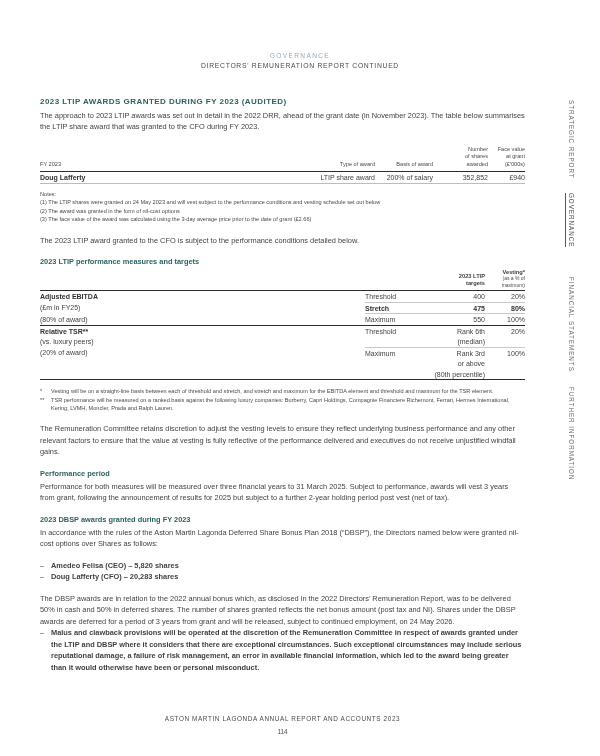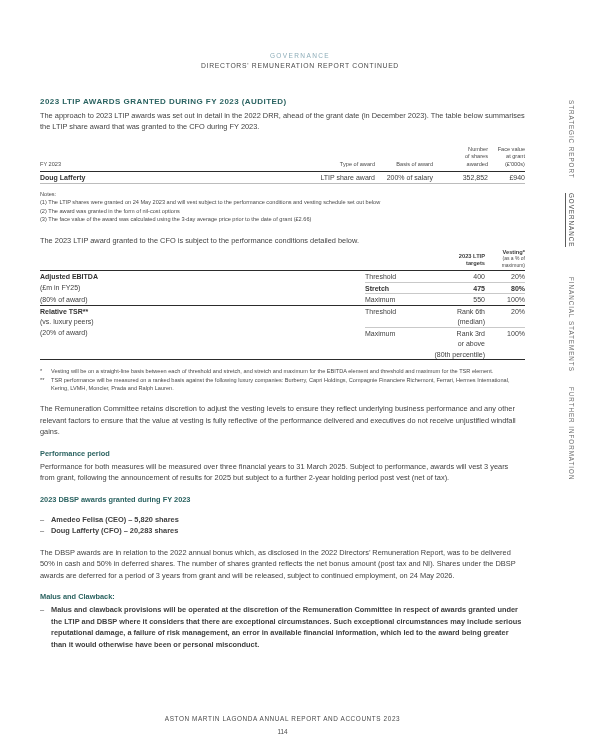--- a/index.html
+++ b/index.html
@@ -78,21 +78,21 @@
 
   <div class="doc-header">
     <div class="kicker">GOVERNANCE</div>
     <div class="doc-title">DIRECTORS' REMUNERATION REPORT CONTINUED</div>
   </div>
 
   <div class="content">
 
     <div class="h-section">2023 LTIP AWARDS GRANTED DURING FY 2023 (AUDITED)</div>
 
-    <div class="body-p">The approach to 2023 LTIP awards was set out in detail in the 2022 DRR, ahead of the grant date (in December 2023). The table below summarises the LTIP share award that was granted to the CFO during FY 2023.</div>
+    <div class="body-p">The approach to 2023 LTIP awards was set out in detail in the 2022 DRR, ahead of the grant date (in November 2023). The table below summarises the LTIP share award that was granted to the CFO during FY 2023.</div>
 
     <table class="t1">
       <colgroup>
           <col style="width:250px">
           <col style="width:85px">
           <col style="width:58px">
           <col style="width:55px">
           <col style="width:37px">
         </colgroup>
       <thead>
@@ -121,20 +121,21 @@
 
     <div class="notes">
       <div>Notes:</div>
       <div>(1) The LTIP shares were granted on 24 May 2023 and will vest subject to the performance conditions and vesting schedule set out below</div>
       <div>(2) The award was granted in the form of nil-cost options</div>
       <div>(3) The face value of the award was calculated using the 3-day average price prior to the date of grant (£2.66)</div>
     </div>
 
     <div class="body-p mt-para">The 2023 LTIP award granted to the CFO is subject to the performance conditions detailed below.</div>
 
+    <div class="h-sub">2023 LTIP performance measures and targets</div>
 
     <table class="t2">
       <colgroup>
           <col style="width:325px">
           <col style="width:62px">
           <col style="width:58px">
           <col style="width:40px">
         </colgroup>
       <thead>
         <tr>
@@ -211,35 +212,35 @@
         <span class="tx">TSR performance will be measured on a ranked basis against the following luxury companies: Burberry, Capri Holdings, Compagnie Financiere Richemont, Ferrari, Hermes International, Kering, LVMH, Moncler, Prada and Ralph Lauren.</span>
       </div>
     </div>
 
     <div class="body-p mt-para">The Remuneration Committee retains discretion to adjust the vesting levels to ensure they reflect underlying business performance and any other relevant factors to ensure that the value at vesting is fully reflective of the performance delivered and executives do not receive unjustified windfall gains.</div>
 
     <div class="h-sub">Performance period</div>
     <div class="body-p">Performance for both measures will be measured over three financial years to 31 March 2025. Subject to performance, awards will vest 3 years from grant, following the announcement of results for 2025 but subject to a further 2-year holding period post vest (net of tax).</div>
 
     <div class="h-sub">2023 DBSP awards granted during FY 2023</div>
+    <div class="body-p">In accordance with the rules of the Aston Martin Lagonda Deferred Share Bonus Plan 2018 (“DBSP”), the Directors named below were granted nil-cost options over Shares as follows:</div>
 
     <div class="bullets bullets-tight">
       <div class="bullet">
         <span class="dash">–</span>
         <span class="txt">Amedeo Felisa (CEO) – 5,820 shares</span>
       </div>
       <div class="bullet">
         <span class="dash">–</span>
         <span class="txt">Doug Lafferty (CFO) – 20,283 shares</span>
       </div>
     </div>
 
     <div class="body-p mt-para">The DBSP awards are in relation to the 2022 annual bonus which, as disclosed in the 2022 Directors’ Remuneration Report, was to be delivered 50% in cash and 50% in deferred shares. The number of shares granted reflects the net bonus amount (post tax and NI). Shares under the DBSP awards are deferred for a period of 3 years from grant and will be released, subject to continued employment, on 24 May 2026.</div>
 
-    <div class="h-sub">Malus and Clawback:</div>
     <div class="bullets" style="margin-top:0">
       <div class="bullet">
         <span class="dash">–</span>
         <span class="txt">Malus and clawback provisions will be operated at the discretion of the Remuneration Committee in respect of awards granted under the LTIP and DBSP where it considers that there are exceptional circumstances. Such exceptional circumstances may include serious reputational damage, a failure of risk management, an error in available financial information, which led to the award being greater than it would otherwise have been or personal misconduct.</span>
       </div>
 
     </div>
 
   </div>
 

